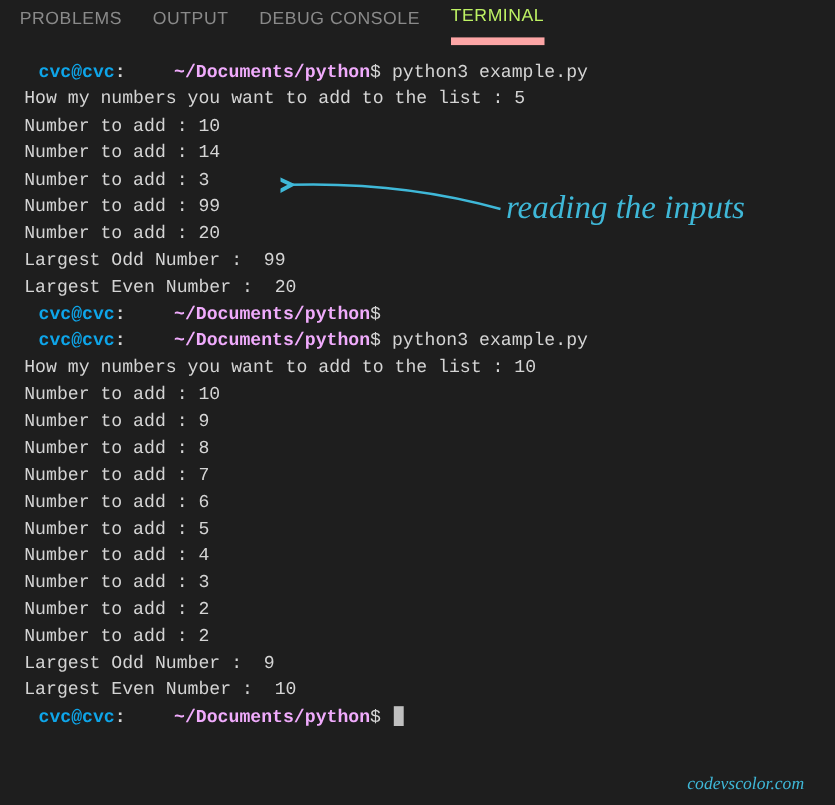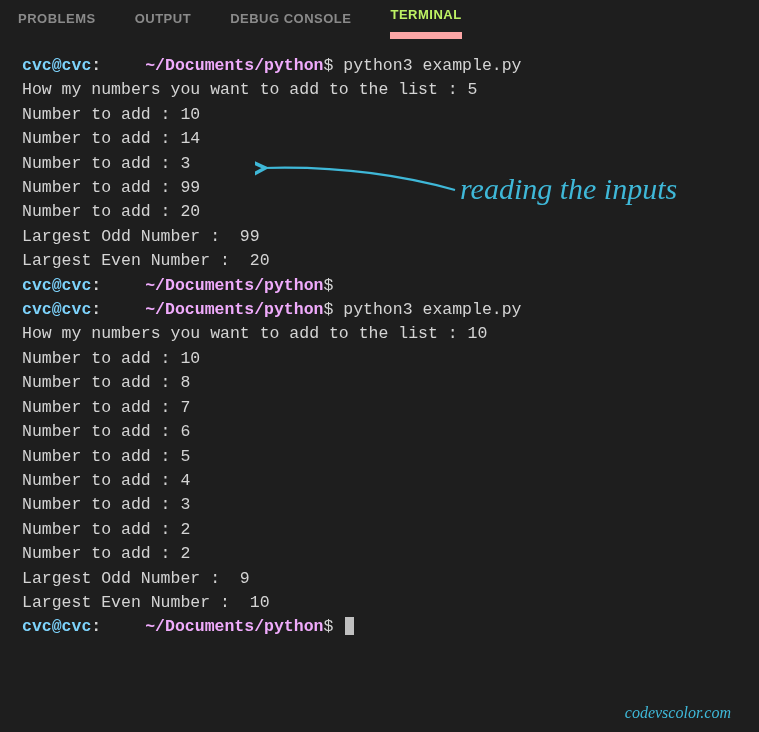--- a/index.html
+++ b/index.html
@@ -14,46 +14,45 @@
       font-family: 'Menlo', 'Consolas', 'Courier New', monospace;
       overflow: hidden;
       border-radius: 12px;
       position: relative;
     }
     .tabs {
       display: flex;
       padding: 0 18px;
       height: 36px;
       align-items: center;
-      gap: 39px;
-      font-size: 13px;
+      gap: 28px;
+      font-size: 16px;
       letter-spacing: 0.5px;
       color: #8a8a8a;
-      font-weight: bold;
     }
     .tab {
       cursor: pointer;
       padding: 10px 0;
       font-family: -apple-system, 'Segoe UI', Arial, sans-serif;
     }
     .tab.active {
       color: #bef264;
       border-bottom: 7px solid #fca5a5;
     }
     .terminal {
       padding: 18px 22px 10px 22px;
       font-size: 16.5px;
       line-height: 1.48;
       color: #d4d4d4;
       font-weight: 500;
     }
     .line {
       white-space: pre;
     }
-    .user { color: #7dd3fc; font-weight: bold; }
+    .user { color: #0ea5e9; font-weight: bold; margin-left: 13px; }
     .colon { color: #d4d4d4; font-weight: bold;}
     .path { color: #f0abfc; font-weight: bold; margin-left: 44px; }
     .dollar { color: #d4d4d4; }
     .cmd { color: #d4d4d4; }
     .cursor {
       display: inline-block;
       width: 9px;
       height: 18px;
       background: #c0c0c0;
       vertical-align: text-bottom;
@@ -99,20 +98,21 @@
   <div class="line">Number to add : 14</div>
   <div class="line">Number to add : 3</div>
   <div class="line">Number to add : 99</div>
   <div class="line">Number to add : 20</div>
   <div class="line">Largest Odd Number :  99</div>
   <div class="line">Largest Even Number :  20</div>
   <div class="line"><span class="user">cvc@cvc</span><span class="colon">:</span><span class="path">~/Documents/python</span><span class="dollar">$</span></div>
   <div class="line"><span class="user">cvc@cvc</span><span class="colon">:</span><span class="path">~/Documents/python</span><span class="dollar">$</span><span class="cmd"> python3 example.py</span></div>
   <div class="line">How my numbers you want to add to the list : 10</div>
   <div class="line">Number to add : 10</div>
+  <div class="line">Number to add : 9</div>
   <div class="line">Number to add : 8</div>
   <div class="line">Number to add : 7</div>
   <div class="line">Number to add : 6</div>
   <div class="line">Number to add : 5</div>
   <div class="line">Number to add : 4</div>
   <div class="line">Number to add : 3</div>
   <div class="line">Number to add : 2</div>
   <div class="line">Number to add : 2</div>
   <div class="line">Largest Odd Number :  9</div>
   <div class="line">Largest Even Number :  10</div>

